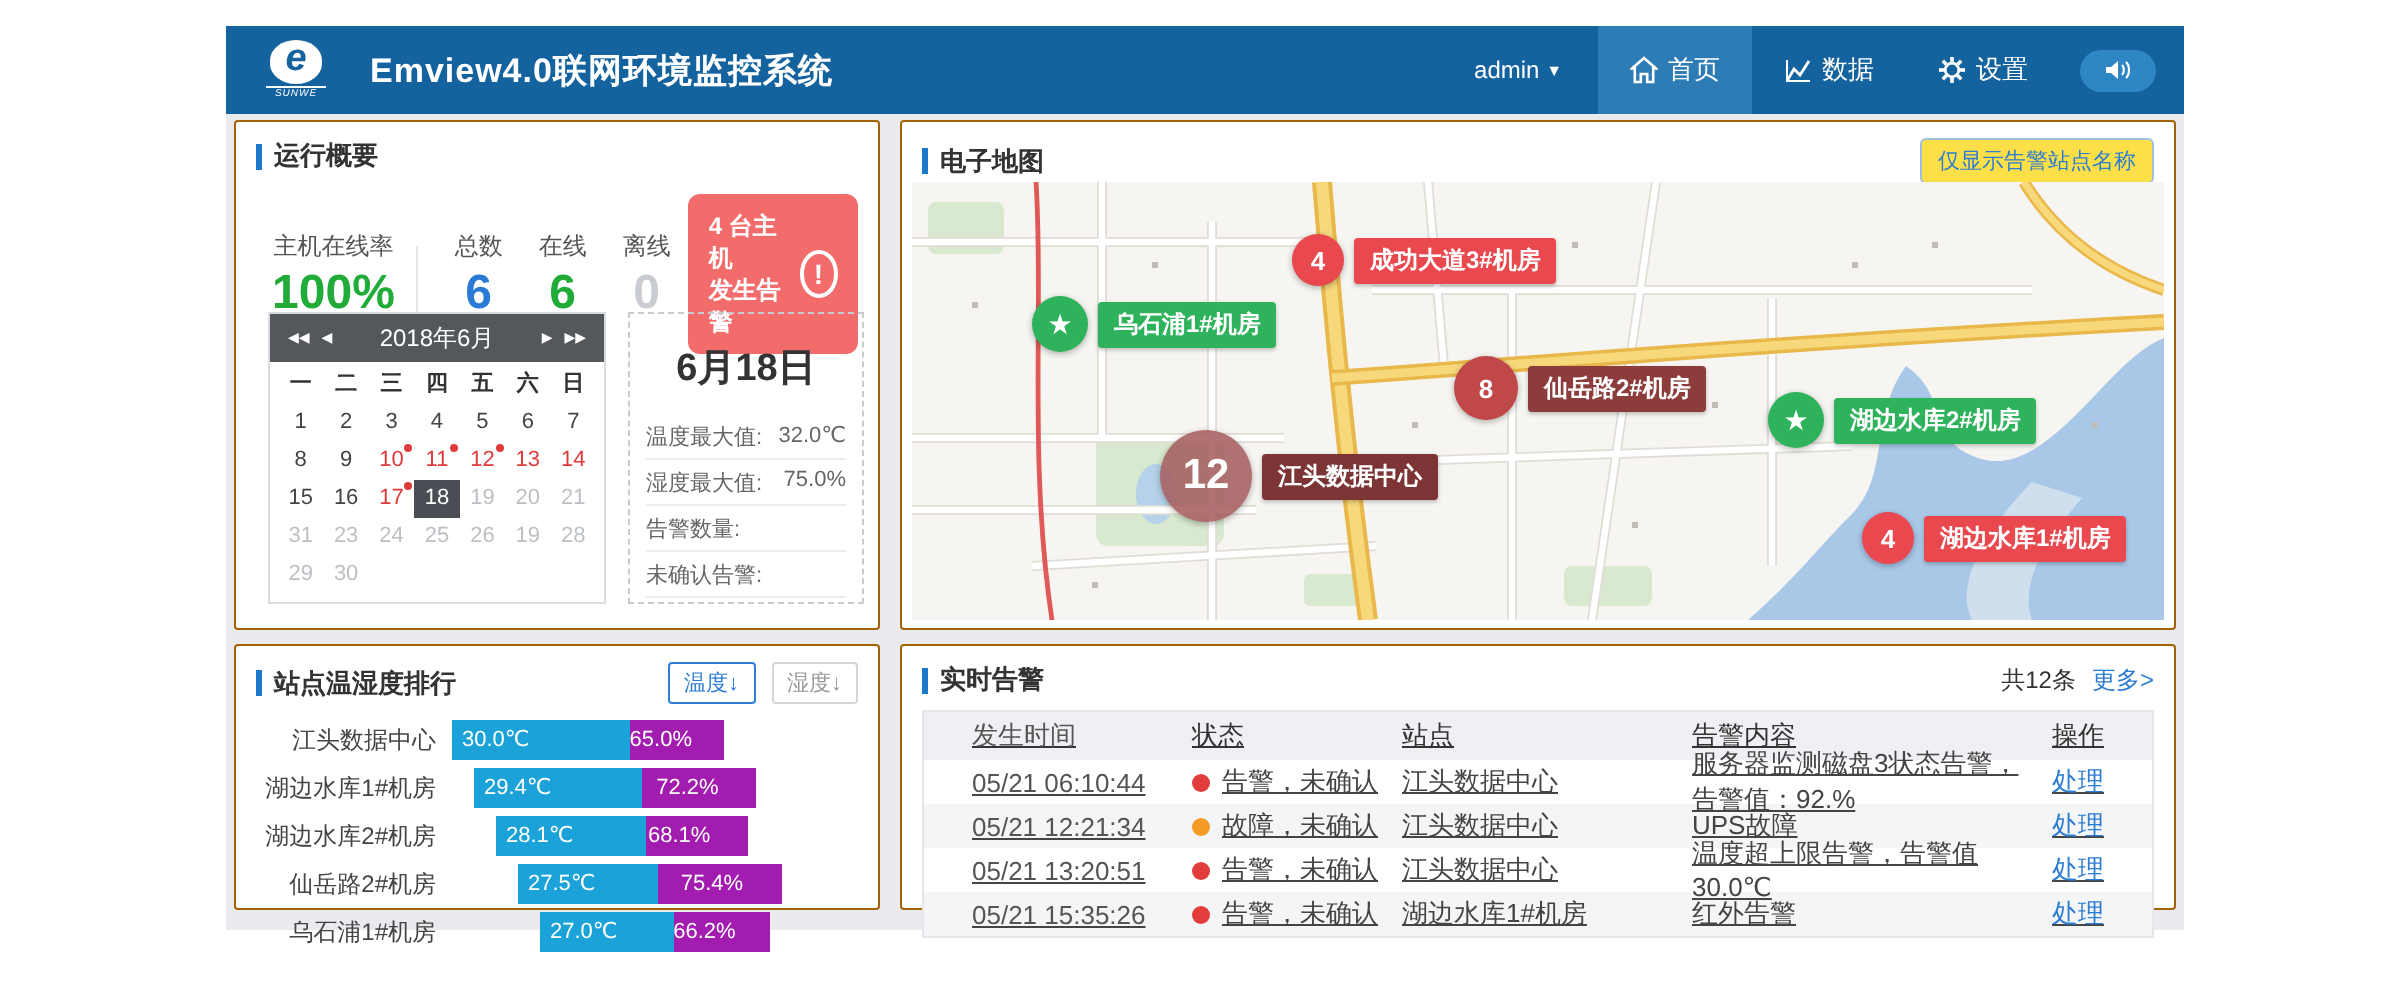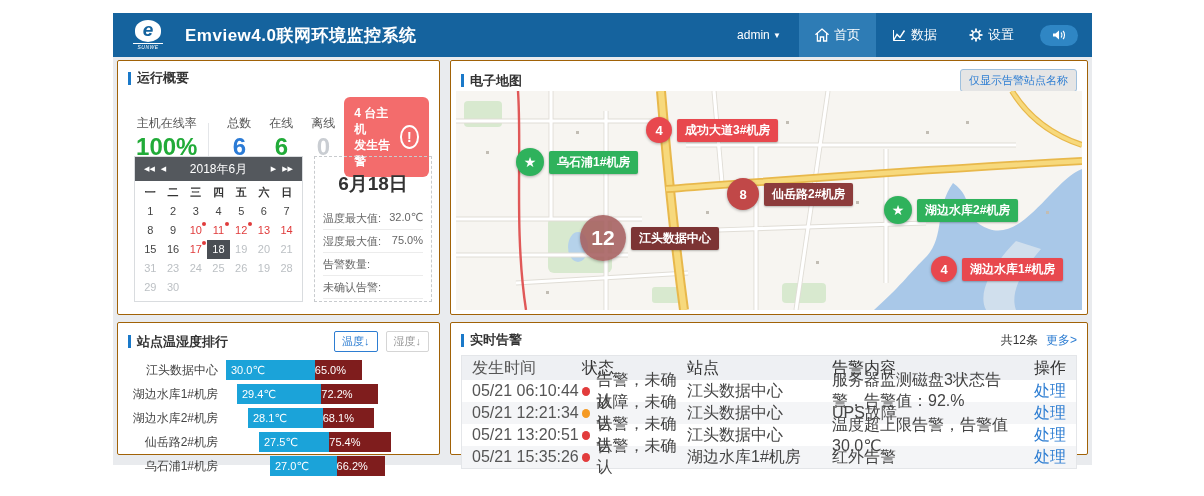--- a/index.html
+++ b/index.html
@@ -73,46 +73,46 @@
 
   
   .day-detail { position:absolute; left:196px; top:95px; width:118px; height:146px;
                 border:1px dashed #c8cbce; padding:8px 8px 0; }
   .dd-date { text-align:center; font-size:19px; font-weight:bold; color:#333; margin:6px 0 10px; }
   .dd-row { display:flex; justify-content:space-between; font-size:11px; color:#666;
             border-bottom:1px solid #ececec; padding:4px 0 3px; }
 
   
   .map-btn { font-size:11px; color:#2d7dd2; border:1px solid #9fc0dd; border-radius:3px;
-             background:#e5e5e5; padding:3px 8px; cursor:pointer; }
+             background:#fde047; padding:3px 8px; cursor:pointer; }
   .map-area { position:absolute; left:5px; top:30px; width:626px; height:219px; overflow:hidden; background:#f7f5f1; }
   .map-area svg.base { position:absolute; left:0; top:0; }
   .marker { position:absolute; display:flex; align-items:center; }
   .m-circle { border-radius:50%; color:#fff; font-weight:bold; display:flex; align-items:center;
               justify-content:center; box-shadow:0 1px 3px rgba(0,0,0,.3); flex:0 0 auto; cursor:pointer; }
   .m-label { margin-left:5px; color:#fff; font-size:12px; font-weight:bold; padding:3px 8px;
              border-radius:2px; white-space:nowrap; box-shadow:0 1px 2px rgba(0,0,0,.25); cursor:pointer; }
 
   
   .sortbtn { font-size:11px; padding:2px 7px; border-radius:2px; background:#fff; cursor:pointer; }
   .sortbtn.on  { color:#2d7dd2; border:1px solid #2d7dd2; }
   .sortbtn.off { color:#999; border:1px solid #d5d5d5; }
   .rank-rows { padding:4px 10px 0 6px; }
   .rank-row { display:flex; align-items:center; height:20px; margin-bottom:4px; }
   .rank-name { width:102px; text-align:right; font-size:12px; color:#444; padding-right:8px; flex:0 0 auto; }
   .bar { height:20px; display:flex; }
   .seg { height:20px; color:#fff; font-size:11px; line-height:20px; white-space:nowrap; }
   .seg.temp { background:#1ba3d9; padding-left:5px; }
-  .seg.hum  { background:#7f1d1d; text-align:left; padding-right:19px; }
+  .seg.hum  { background:#a21caf; text-align:right; padding-right:19px; }
 
   
   .alm-total { font-size:12px; color:#333; }
   .alm-more { font-size:12px; color:#2d7dd2; cursor:pointer; }
   .alm-table { margin:2px 10px 0; border:1px solid #e4e6e9; }
-  .t-row { display:flex; align-items:center; height:22px; font-size:16px; color:#444; padding:0 10px; }
+  .t-row { display:flex; align-items:center; height:22px; font-size:13px; color:#444; padding:0 24px;text-decoration:underline; }
   .t-head { background:#eef0f3; color:#333; height:24px; }
   .t-row.alt { background:#f4f5f7; }
   .c-time { width:110px; flex:0 0 auto; color:#555; }
   .c-status { width:105px; flex:0 0 auto; display:flex; align-items:center; gap:6px; }
   .c-station { width:145px; flex:0 0 auto; }
   .c-content { flex:1; }
   .c-action { width:40px; flex:0 0 auto; text-align:right; }
   .dot10 { width:9px; height:9px; border-radius:50%; display:inline-block; }
   .link { color:#2d7dd2; cursor:pointer; }
 </style>

